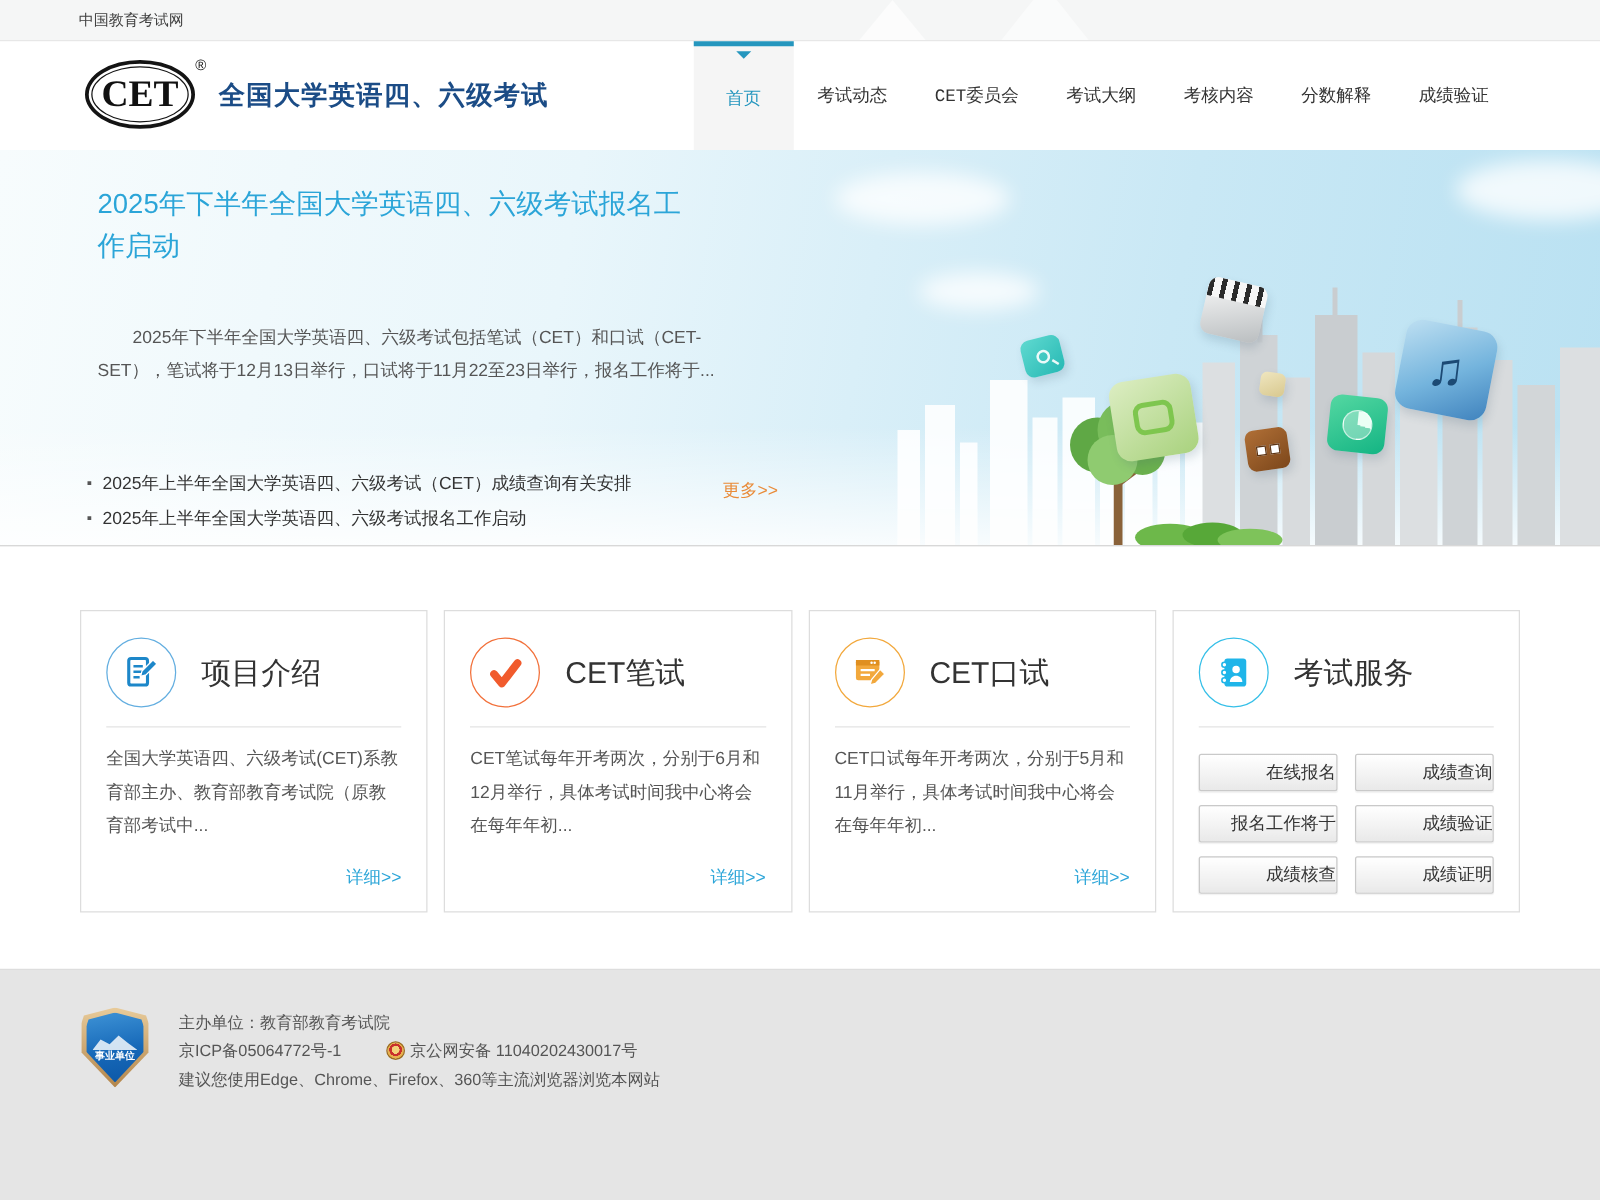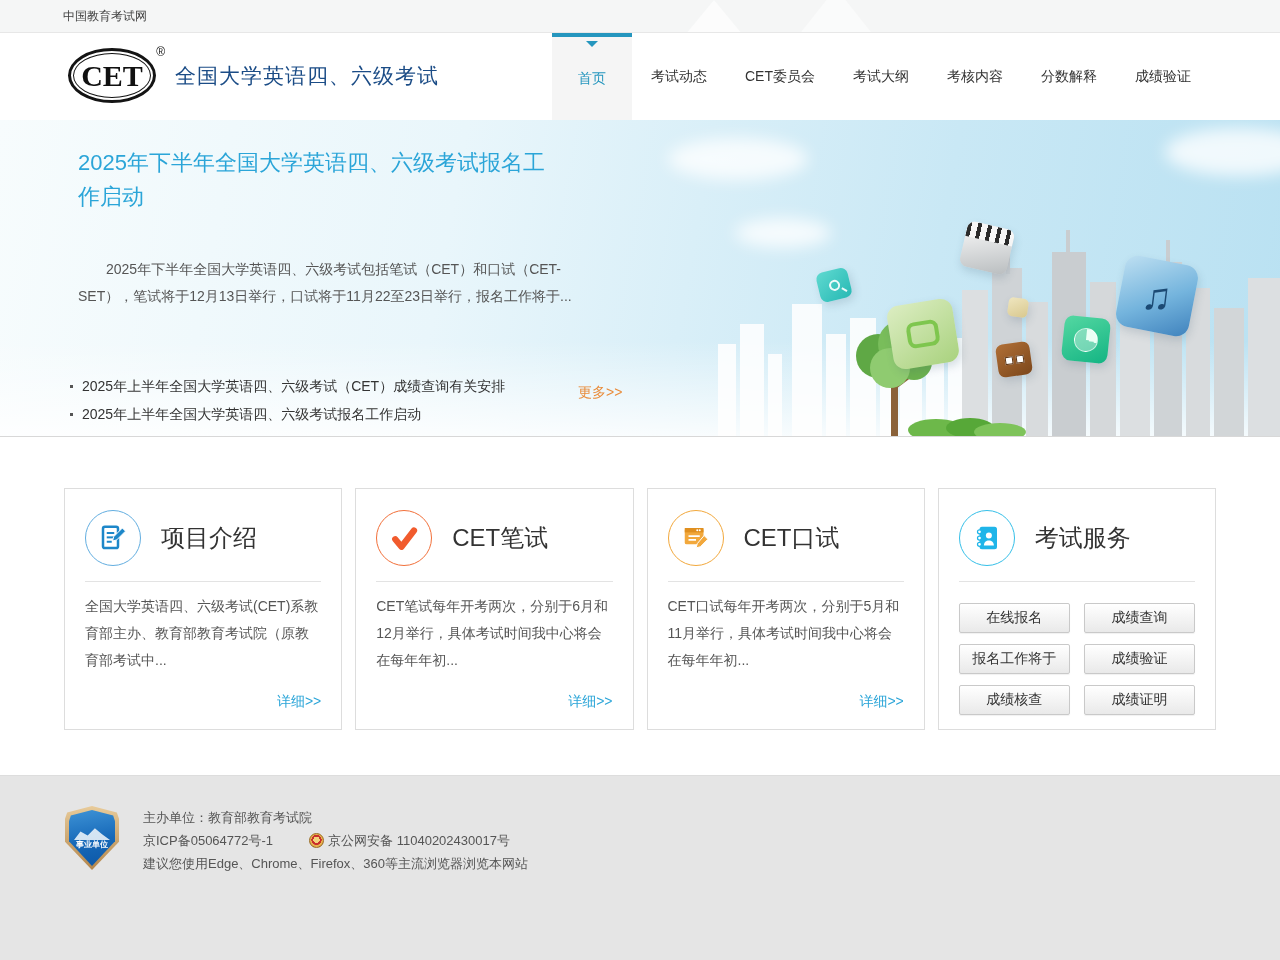--- a/index.html
+++ b/index.html
@@ -15,23 +15,23 @@
   .mountain.m2 { left:790px; border-width:0 46px 58px 46px; border-bottom-color:rgba(255,255,255,.5); }
 
   
   .header { position:relative; height:87px; background:#fff; }
   .brand { position:absolute; left:68px; top:15px; display:flex; align-items:center; cursor:pointer; }
   .logo-oval { position:relative; width:88px; height:55px; border:3px solid #141414; border-radius:50%;
     display:flex; align-items:center; justify-content:center; background:#fff; }
   .logo-oval::before { content:""; position:absolute; inset:2px; border:1px solid #141414; border-radius:50%; }
   .logo-text { font-family:"Liberation Serif","DejaVu Serif",serif; font-weight:bold; font-size:30px; color:#111; letter-spacing:0; position:relative; }
   .logo-reg { position:absolute; right:-12px; top:-6px; font-size:12px; color:#141414; }
-  .site-title { margin-left:19px; font-size:21px; font-weight:normal; color:#1b4c86; letter-spacing:1px; }
+  .site-title { margin-left:19px; font-size:21px; font-weight:bold; color:#1b4c86; letter-spacing:1px; }
   .nav { position:absolute; right:70px; top:0; height:87px; display:flex; align-items:stretch; }
-  .nav-item { display:flex; align-items:center; padding:0 19px; font-size:14px; color:#333; cursor:pointer; }
+  .nav-item { display:flex; align-items:center; padding:0 19px; font-size:14px; color:#333; cursor:pointer;font-family:Liberation Mono, monospace; }
   .nav-item.active { position:relative; width:80px; padding:0; justify-content:center;
     background:#f5f5f5; color:#2596be; border-top:4px solid #2596be; }
   .nav-item.active::after { content:""; position:absolute; top:4px; left:50%; margin-left:-6px;
     border:6px solid transparent; border-top-color:#2596be; border-bottom-width:0; }
 
   
   .hero { position:relative; height:317px; overflow:hidden; border-bottom:1px solid #d8d8d8;
     background:linear-gradient(100deg,#f7fcfd 0%,#e9f6fb 35%,#c9e8f5 72%,#b9e1f2 100%); }
   .cloud { position:absolute; background:rgba(255,255,255,.78); border-radius:50%; filter:blur(8px); }
   .cloud.c1 { left:668px; top:18px; width:140px; height:42px; }
@@ -88,21 +88,21 @@
   .ci-orange { border:1px solid #f2703a; }
   .ci-amber  { border:1px solid #f2a83c; }
   .ci-cyan   { border:1px solid #35bfe8; }
   .card-title { font-size:24px; color:#333; }
   .card-divider { border-top:1px solid #e3e3e3; }
   .card-body { margin-top:11px; font-size:14px; color:#555; line-height:27px; }
   .card-link { position:absolute; right:20px; bottom:18px; font-size:14px; color:#2ba5d8; cursor:pointer;margin-left:20px; }
   .svc-grid { display:grid; grid-template-columns:1fr 1fr; column-gap:14px; row-gap:11px; margin-top:21px; }
   .svc-btn { height:30px; font-size:14px; color:#333; border:1px solid #c9c9c9; border-radius:2px;
     background:linear-gradient(#ffffff,#e9e9e9); cursor:pointer; box-shadow:0 1px 1px rgba(0,0,0,.06);
-    font-family:"Liberation Sans","DejaVu Sans",sans-serif; }
+    font-family:"Liberation Sans","DejaVu Sans",sans-serif;text-align:right; }
 
   
   .footer { display:flex; gap:24px; padding:30px 0 0 65px; }
   .shield { position:relative; flex:0 0 54px; width:54px; height:64px;
     clip-path:polygon(50% 0,96% 10%,100% 20%,100% 56%,50% 100%,0 56%,0 20%,4% 10%);
     background:linear-gradient(#e8cb9a,#b3854a); }
   .shield-inner { position:absolute; inset:4px;
     clip-path:polygon(50% 0,96% 10%,100% 20%,100% 56%,50% 100%,0 56%,0 20%,4% 10%);
     background:linear-gradient(170deg,#3e93d6 0%,#1668b8 55%,#0c57a6 100%); }
   .shield-wall { position:absolute; left:5px; right:5px; top:17px; height:13px; background:#e8f1f8;

